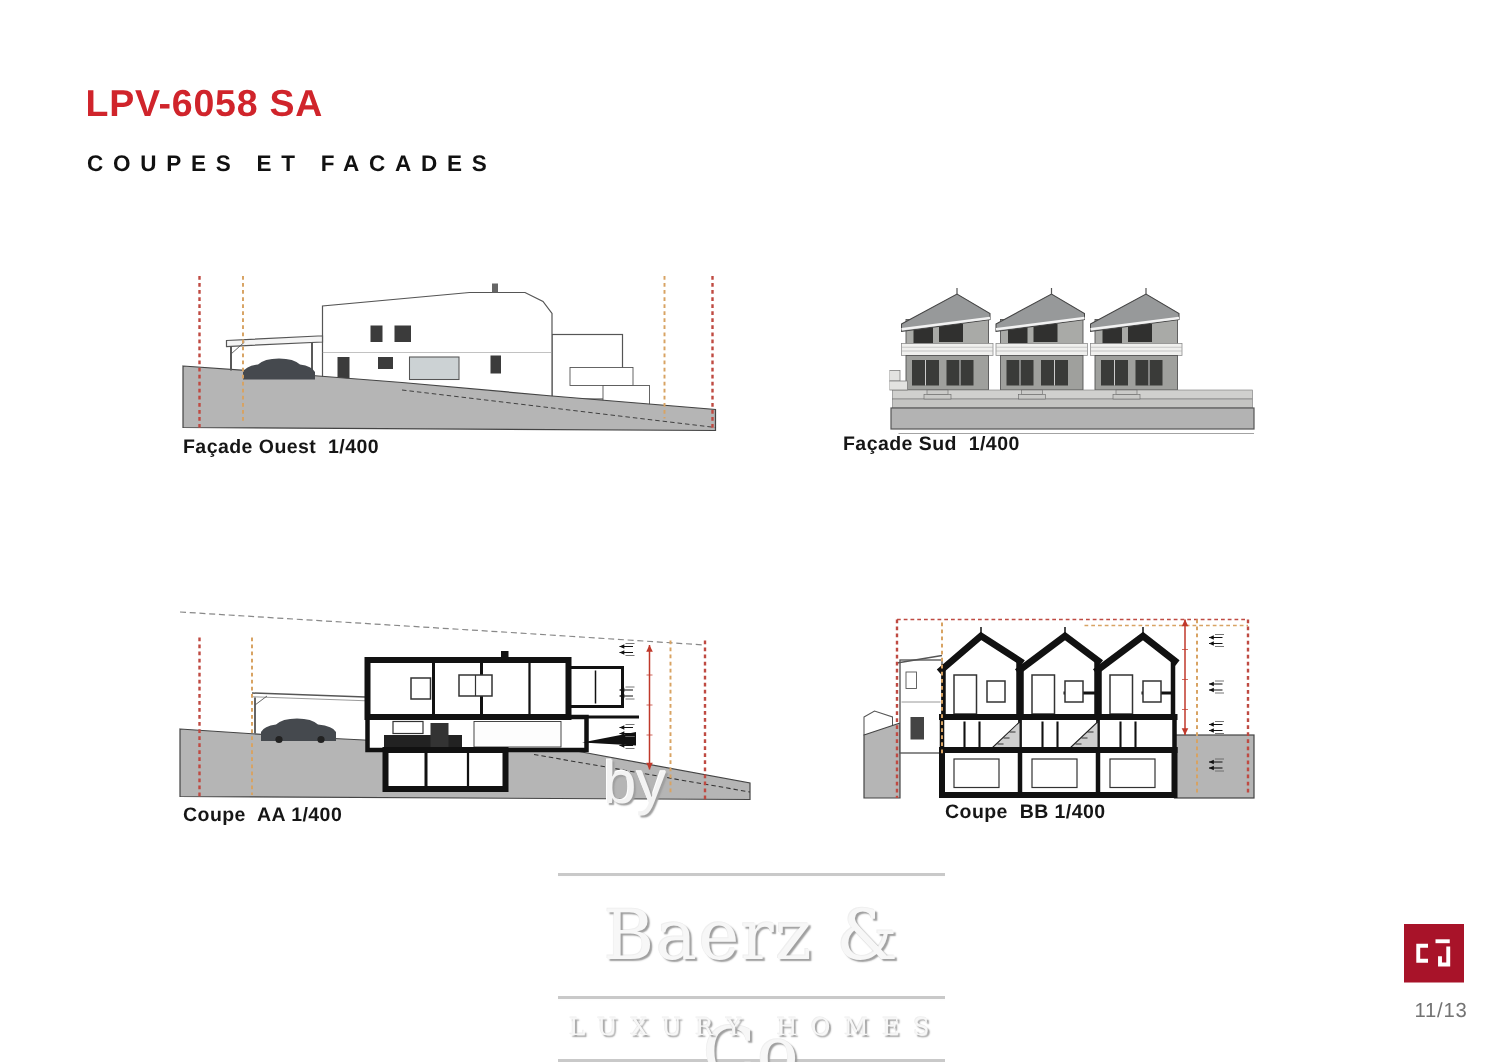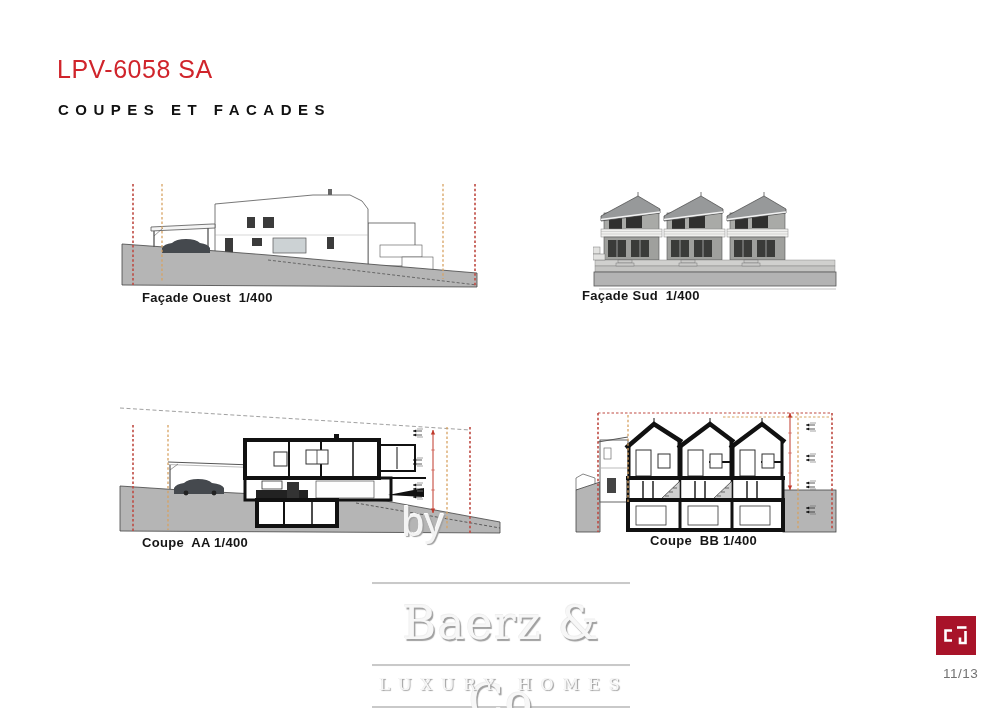--- a/index.html
+++ b/index.html
@@ -3,32 +3,31 @@
 <meta charset="utf-8">
 <style>
   * { margin:0; padding:0; box-sizing:border-box; }
   html,body { background:#fff; }
   .page {
     position:relative; width:1000px; height:708px; background:#ffffff;
     font-family:"Liberation Sans", sans-serif; overflow:hidden;
   }
   .title {
     position:absolute; left:57px; top:55px;
-    font-size:25px; font-weight:normal; color:#d0242b; letter-spacing:0.5px;
+    font-size:25px; font-weight:bold; color:#d0242b; letter-spacing:0.5px;
   }
   .subtitle {
     position:absolute; left:58px; top:101px;
     font-size:15px; font-weight:bold; color:#111; letter-spacing:6.5px;
   }
   .drawing { position:absolute; }
   .drawing svg { display:block; width:100%; height:100%; }
   .dlabel {
     position:absolute; font-size:13px; font-weight:bold; color:#161616; letter-spacing:0.3px;
     white-space:pre;
-    margin-left:20px;
   }
   
   .wm-by {
     position:absolute; left:402px; top:500px; z-index:5;
     font-family:Liberation Sans, sans-serif; font-size:40px;
     color:#f3f3f3; text-shadow:1.4px 1.4px 1px #9f9f9f, -0.6px -0.6px 0 #ffffff;
   }
   .wm {
     position:absolute; left:372px; top:550px; width:258px; z-index:5; text-align:center;
     font-family:"DejaVu Serif", serif;

